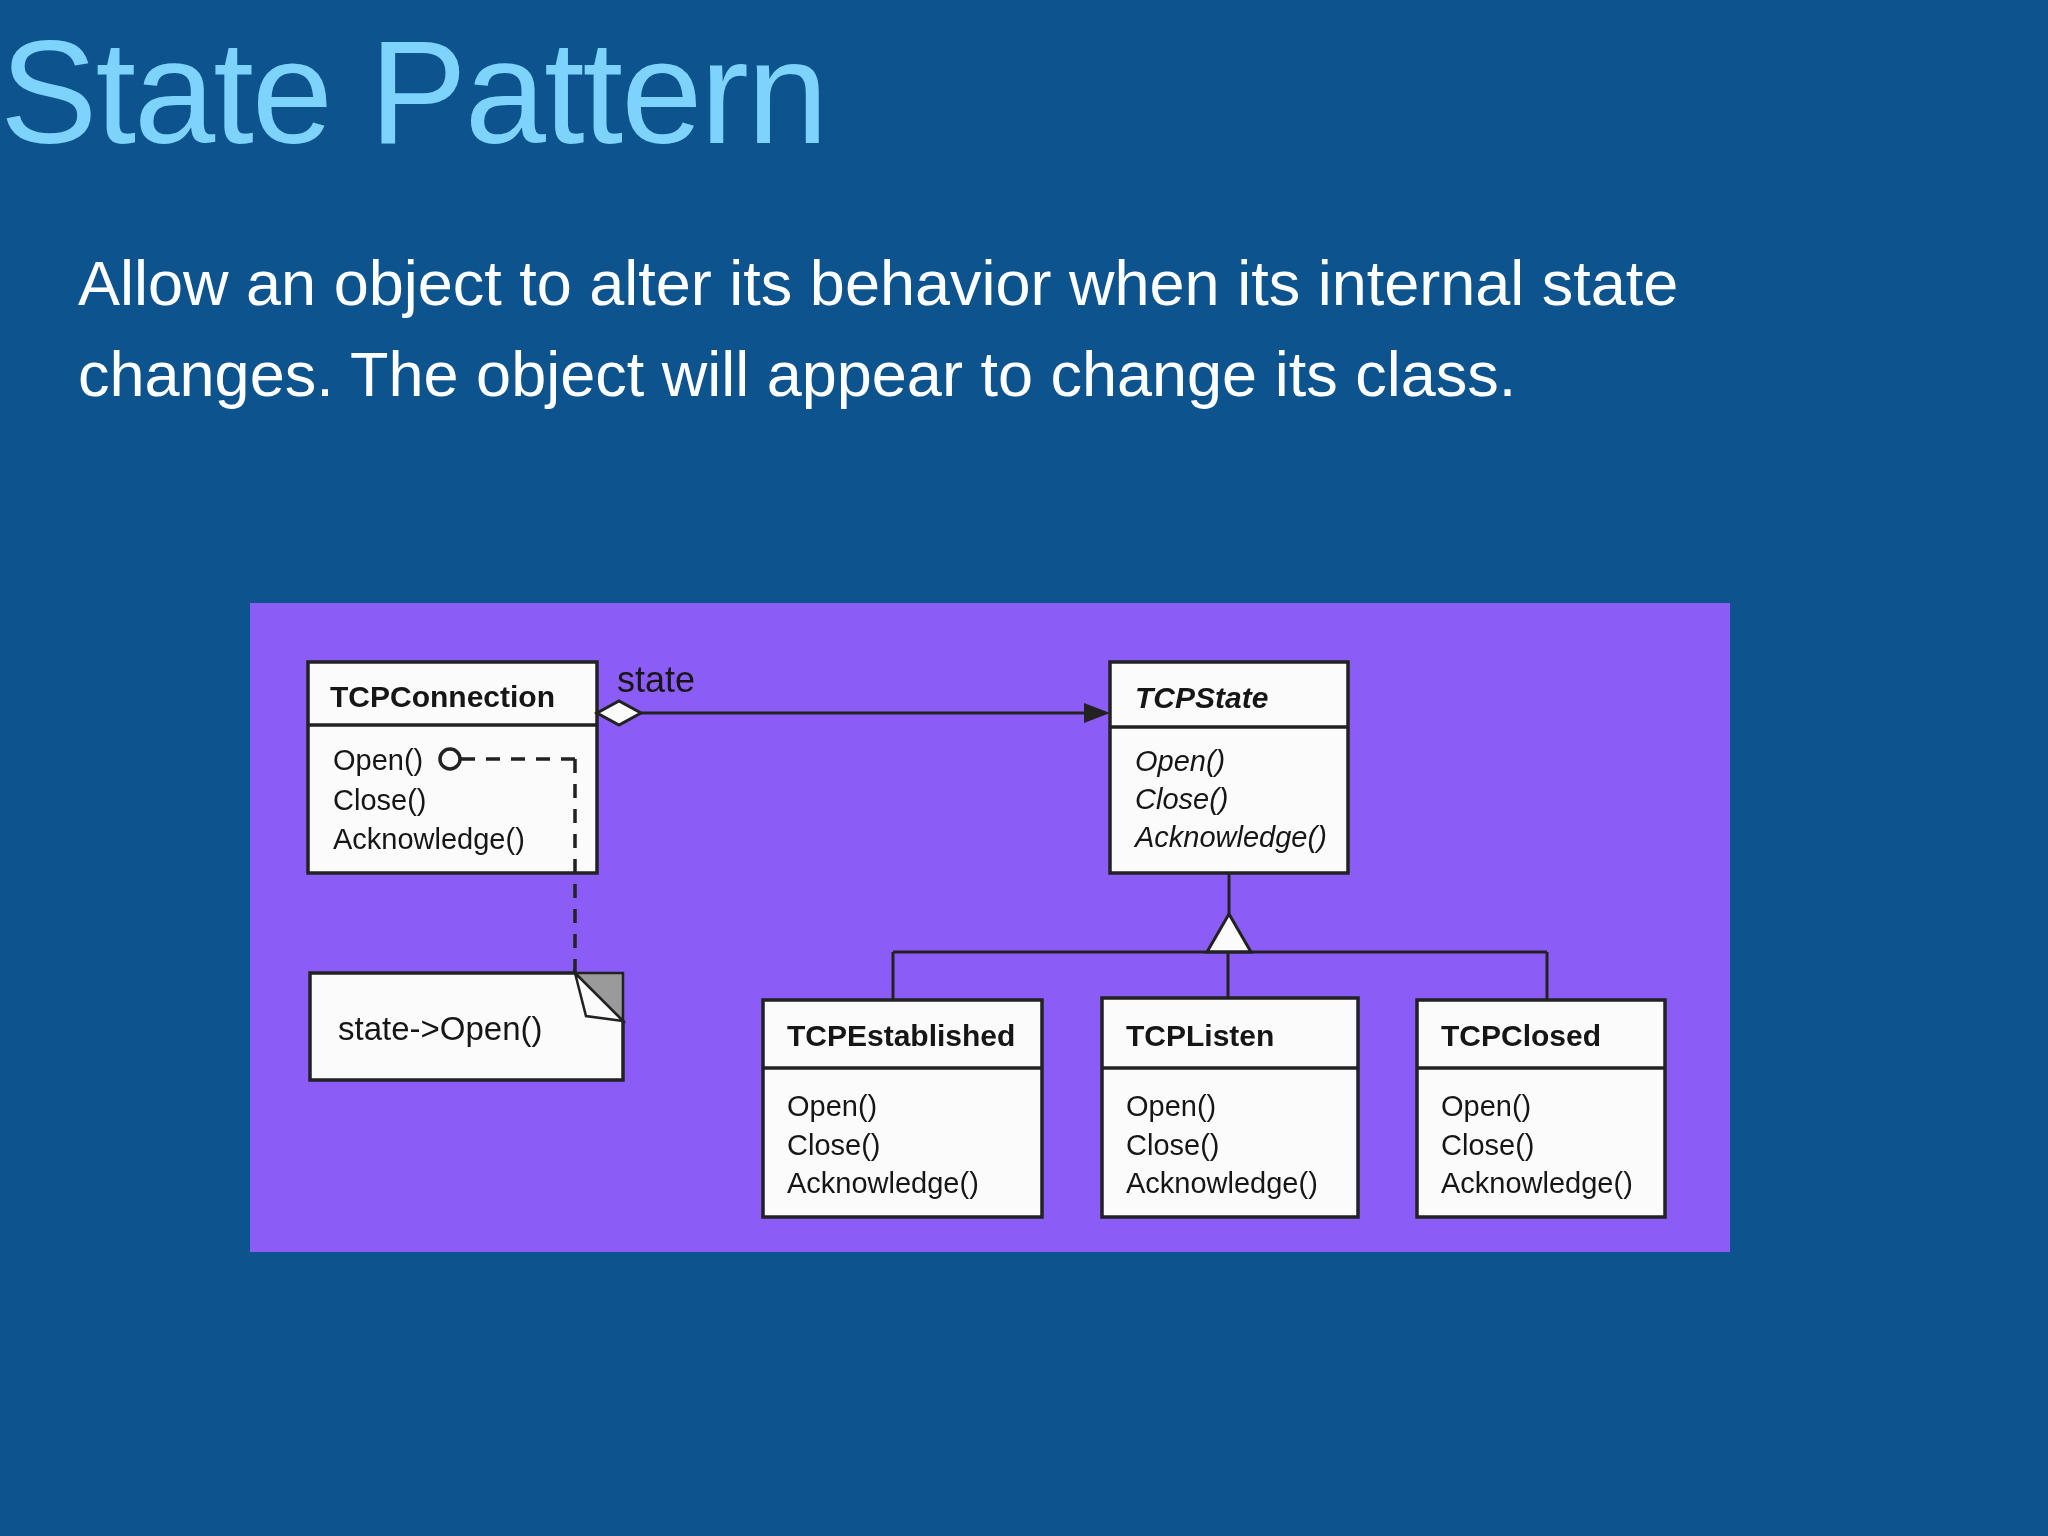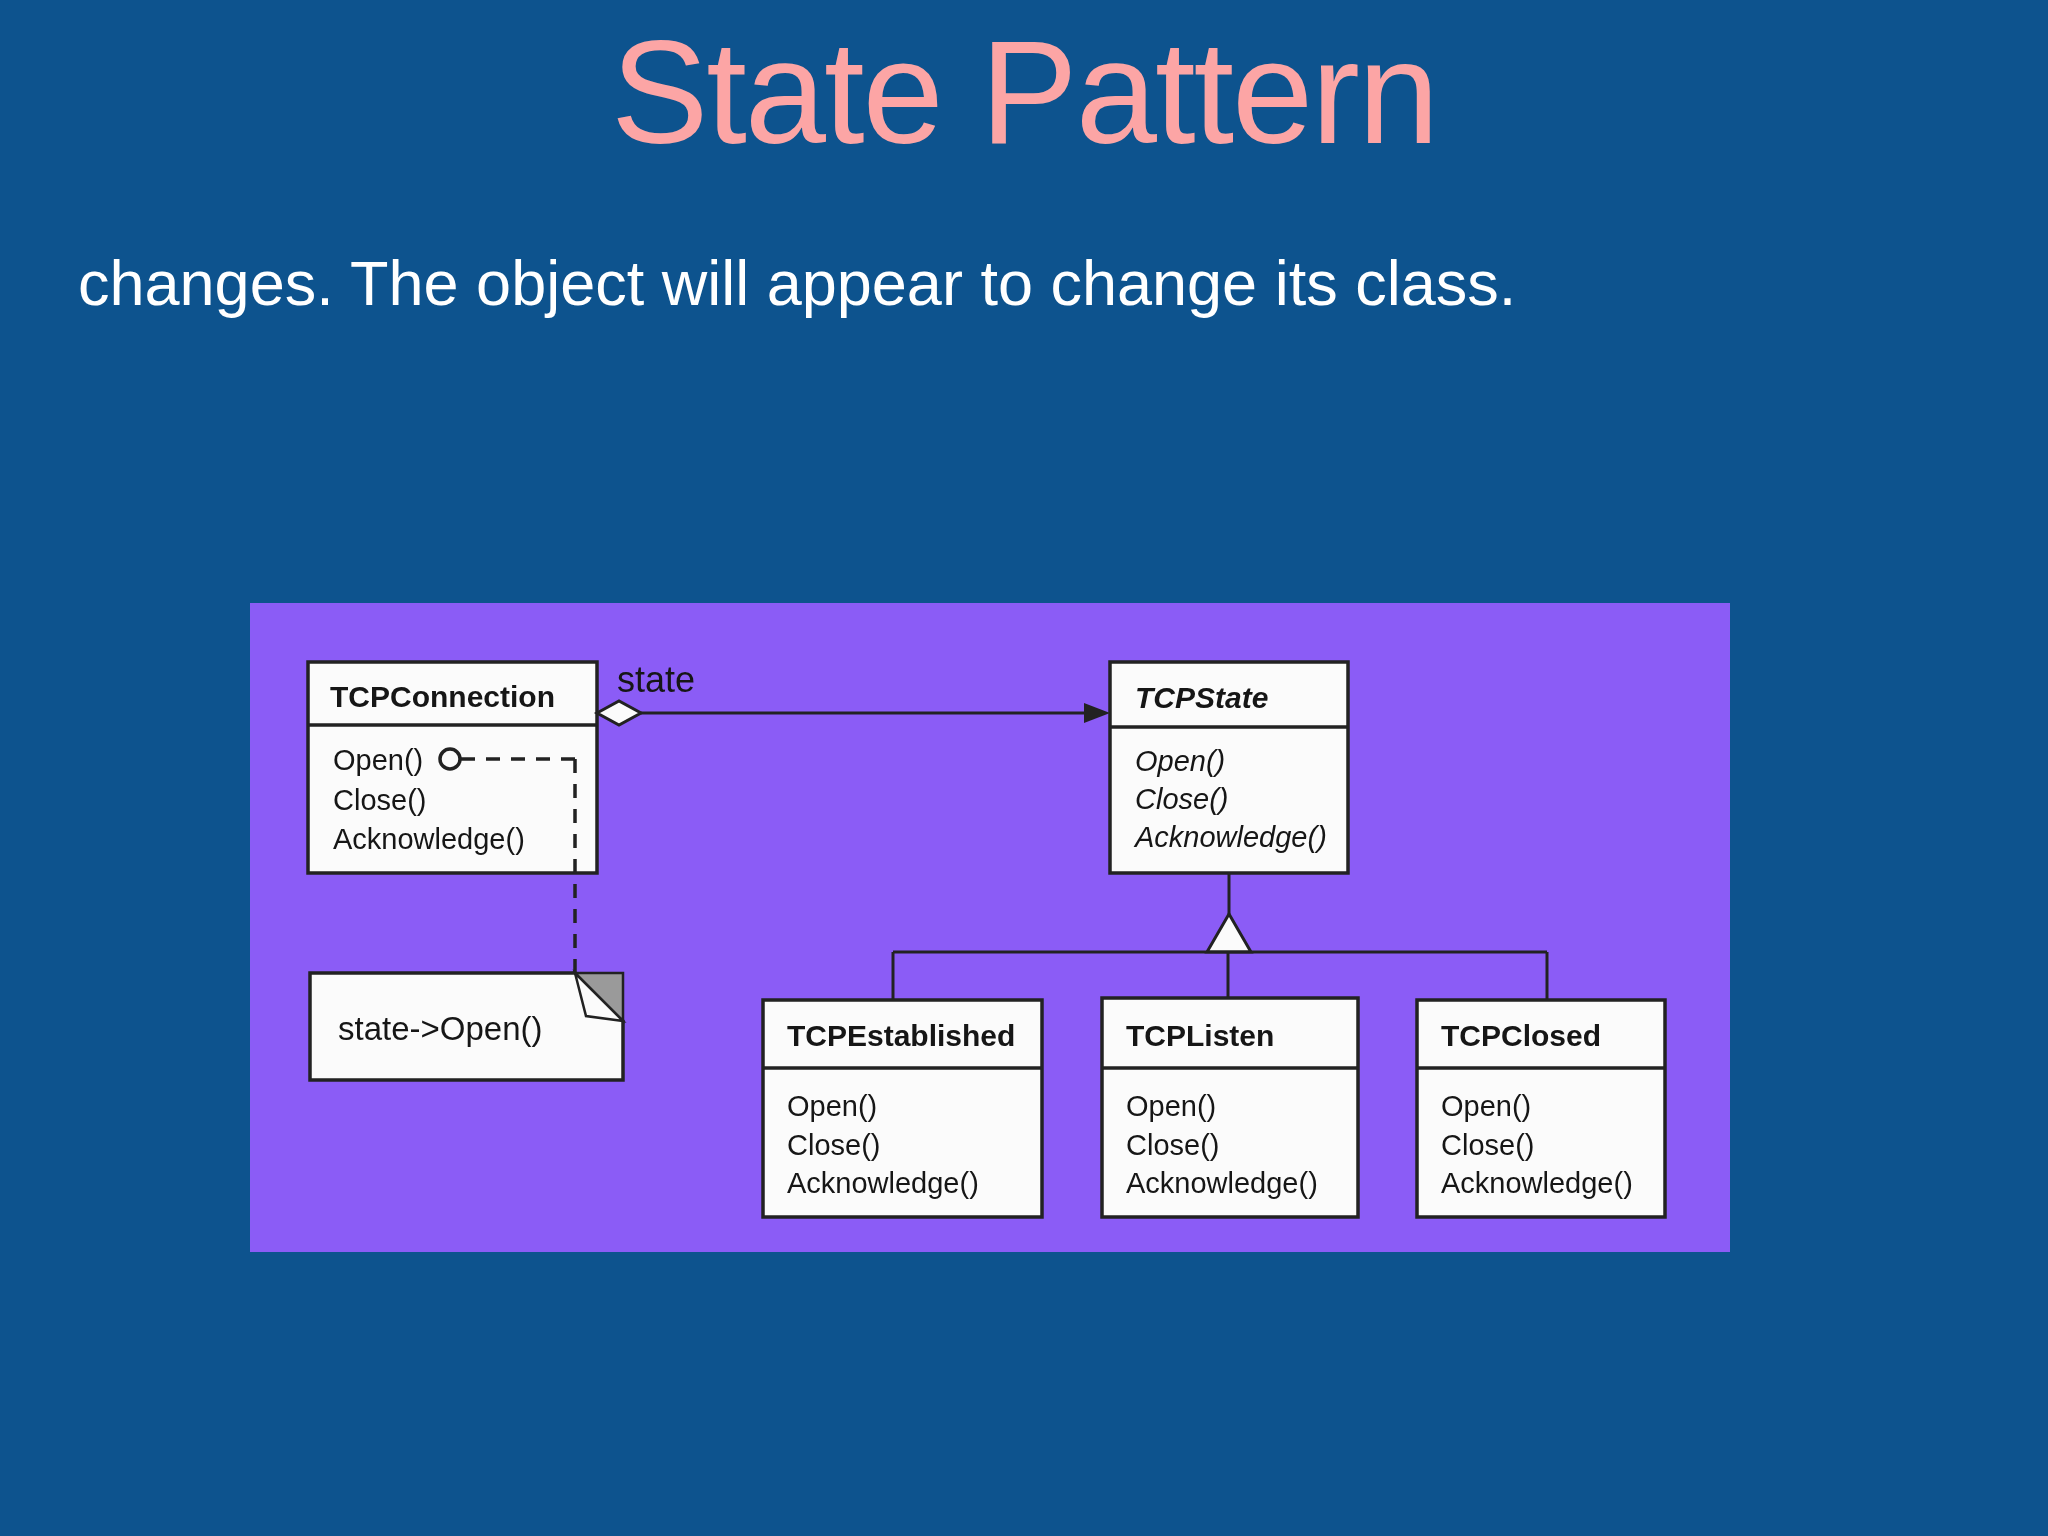--- a/index.html
+++ b/index.html
@@ -6,22 +6,22 @@
   body{
     width:2048px;height:1536px;
     background:#0D538E;
     position:relative;
     font-family:"Liberation Sans", sans-serif;
     overflow:hidden;
   }
   .slide-title{
     position:absolute;
     left:0; top:8px; width:2048px;
-    text-align:center;
-    color:#fca5a5;
+    text-align:left;
+    color:#7dd3fc;
     font-size:146px;
     font-weight:400;
     letter-spacing:-2px;
     line-height:170px;
     white-space:nowrap;
   }
   .description{
     position:absolute;
     left:78px; top:238px;
     color:#FFFFFF;
@@ -46,20 +46,21 @@
   .italic{font-style:italic;}
   .assoc-label{font-size:36px;font-weight:400;}
   .note-label{font-size:33px;font-weight:400;}
 </style>
 </head>
 <body>
 
 <div class="slide-title">State Pattern</div>
 
 <div class="description">
+  <div>Allow an object to alter its behavior when its internal state</div>
   <div>changes. The object will appear to change its class.</div>
 </div>
 
 <div class="diagram-panel">
   <svg viewBox="0 0 1480 649">
 
     <g>
       <rect x="58" y="59" width="289" height="211" fill="#FBFBFB" stroke="#222222" stroke-width="3.5"></rect>
       <line x1="58" y1="122" x2="347" y2="122" stroke="#222222" stroke-width="3.5"></line>
       <text x="80" y="104" class="cls-title">TCPConnection</text>

